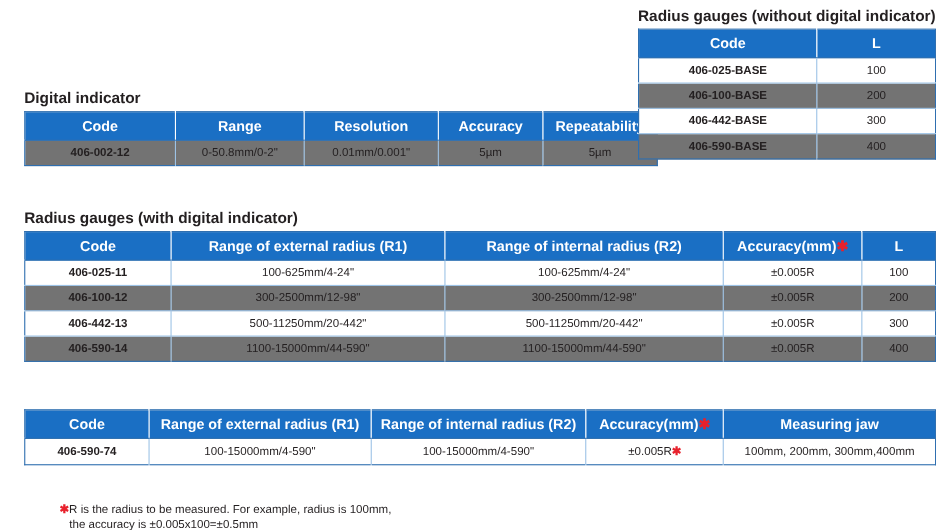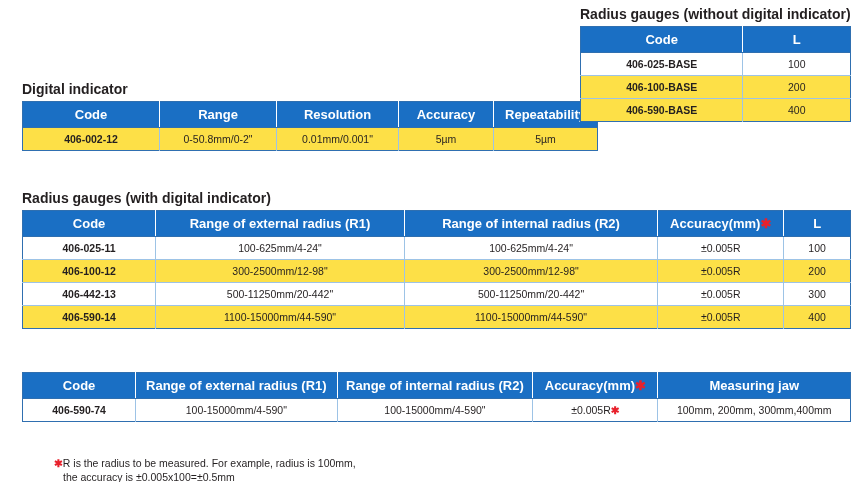--- a/index.html
+++ b/index.html
@@ -49,21 +49,21 @@
     text-align: center;
     padding: 5px 3px;
     border-right: 1px solid #9dc3e6;
     border-bottom: 1px solid #9dc3e6;
     color: #231f20;
     white-space: nowrap;
   }
   table.t td:last-child { border-right: none; }
   table.t tr:last-child td { border-bottom: none; }
   table.t tr.even td { background: #ffffff; }
-  table.t tr.odd td { background: #fde047; }
+  table.t tr.odd td { background: #737373; }
   td.code { font-weight: bold; text-align: left; padding-left: 8px; }
 
   .star { color: #e8212c; font-weight: bold; }
 
   .note {
     font-size: 10.5px;
     line-height: 1.35;
     color: #231f20;
   }
   .note .indent { display: inline-block; padding-left: 9px; }
@@ -115,20 +115,24 @@
       </thead>
       <tbody>
         <tr class="even">
           <td class="code">406-025-BASE</td>
           <td>100</td>
         </tr>
         <tr class="odd">
           <td class="code">406-100-BASE</td>
           <td>200</td>
         </tr>
+        <tr class="even">
+          <td class="code">406-442-BASE</td>
+          <td>300</td>
+        </tr>
         <tr class="odd">
           <td class="code">406-590-BASE</td>
           <td>400</td>
         </tr>
       </tbody>
     </table>
   </div>
 
   <div class="blk" id="blk-rg-di">
     <div class="title">Radius gauges (with digital indicator)</div>

